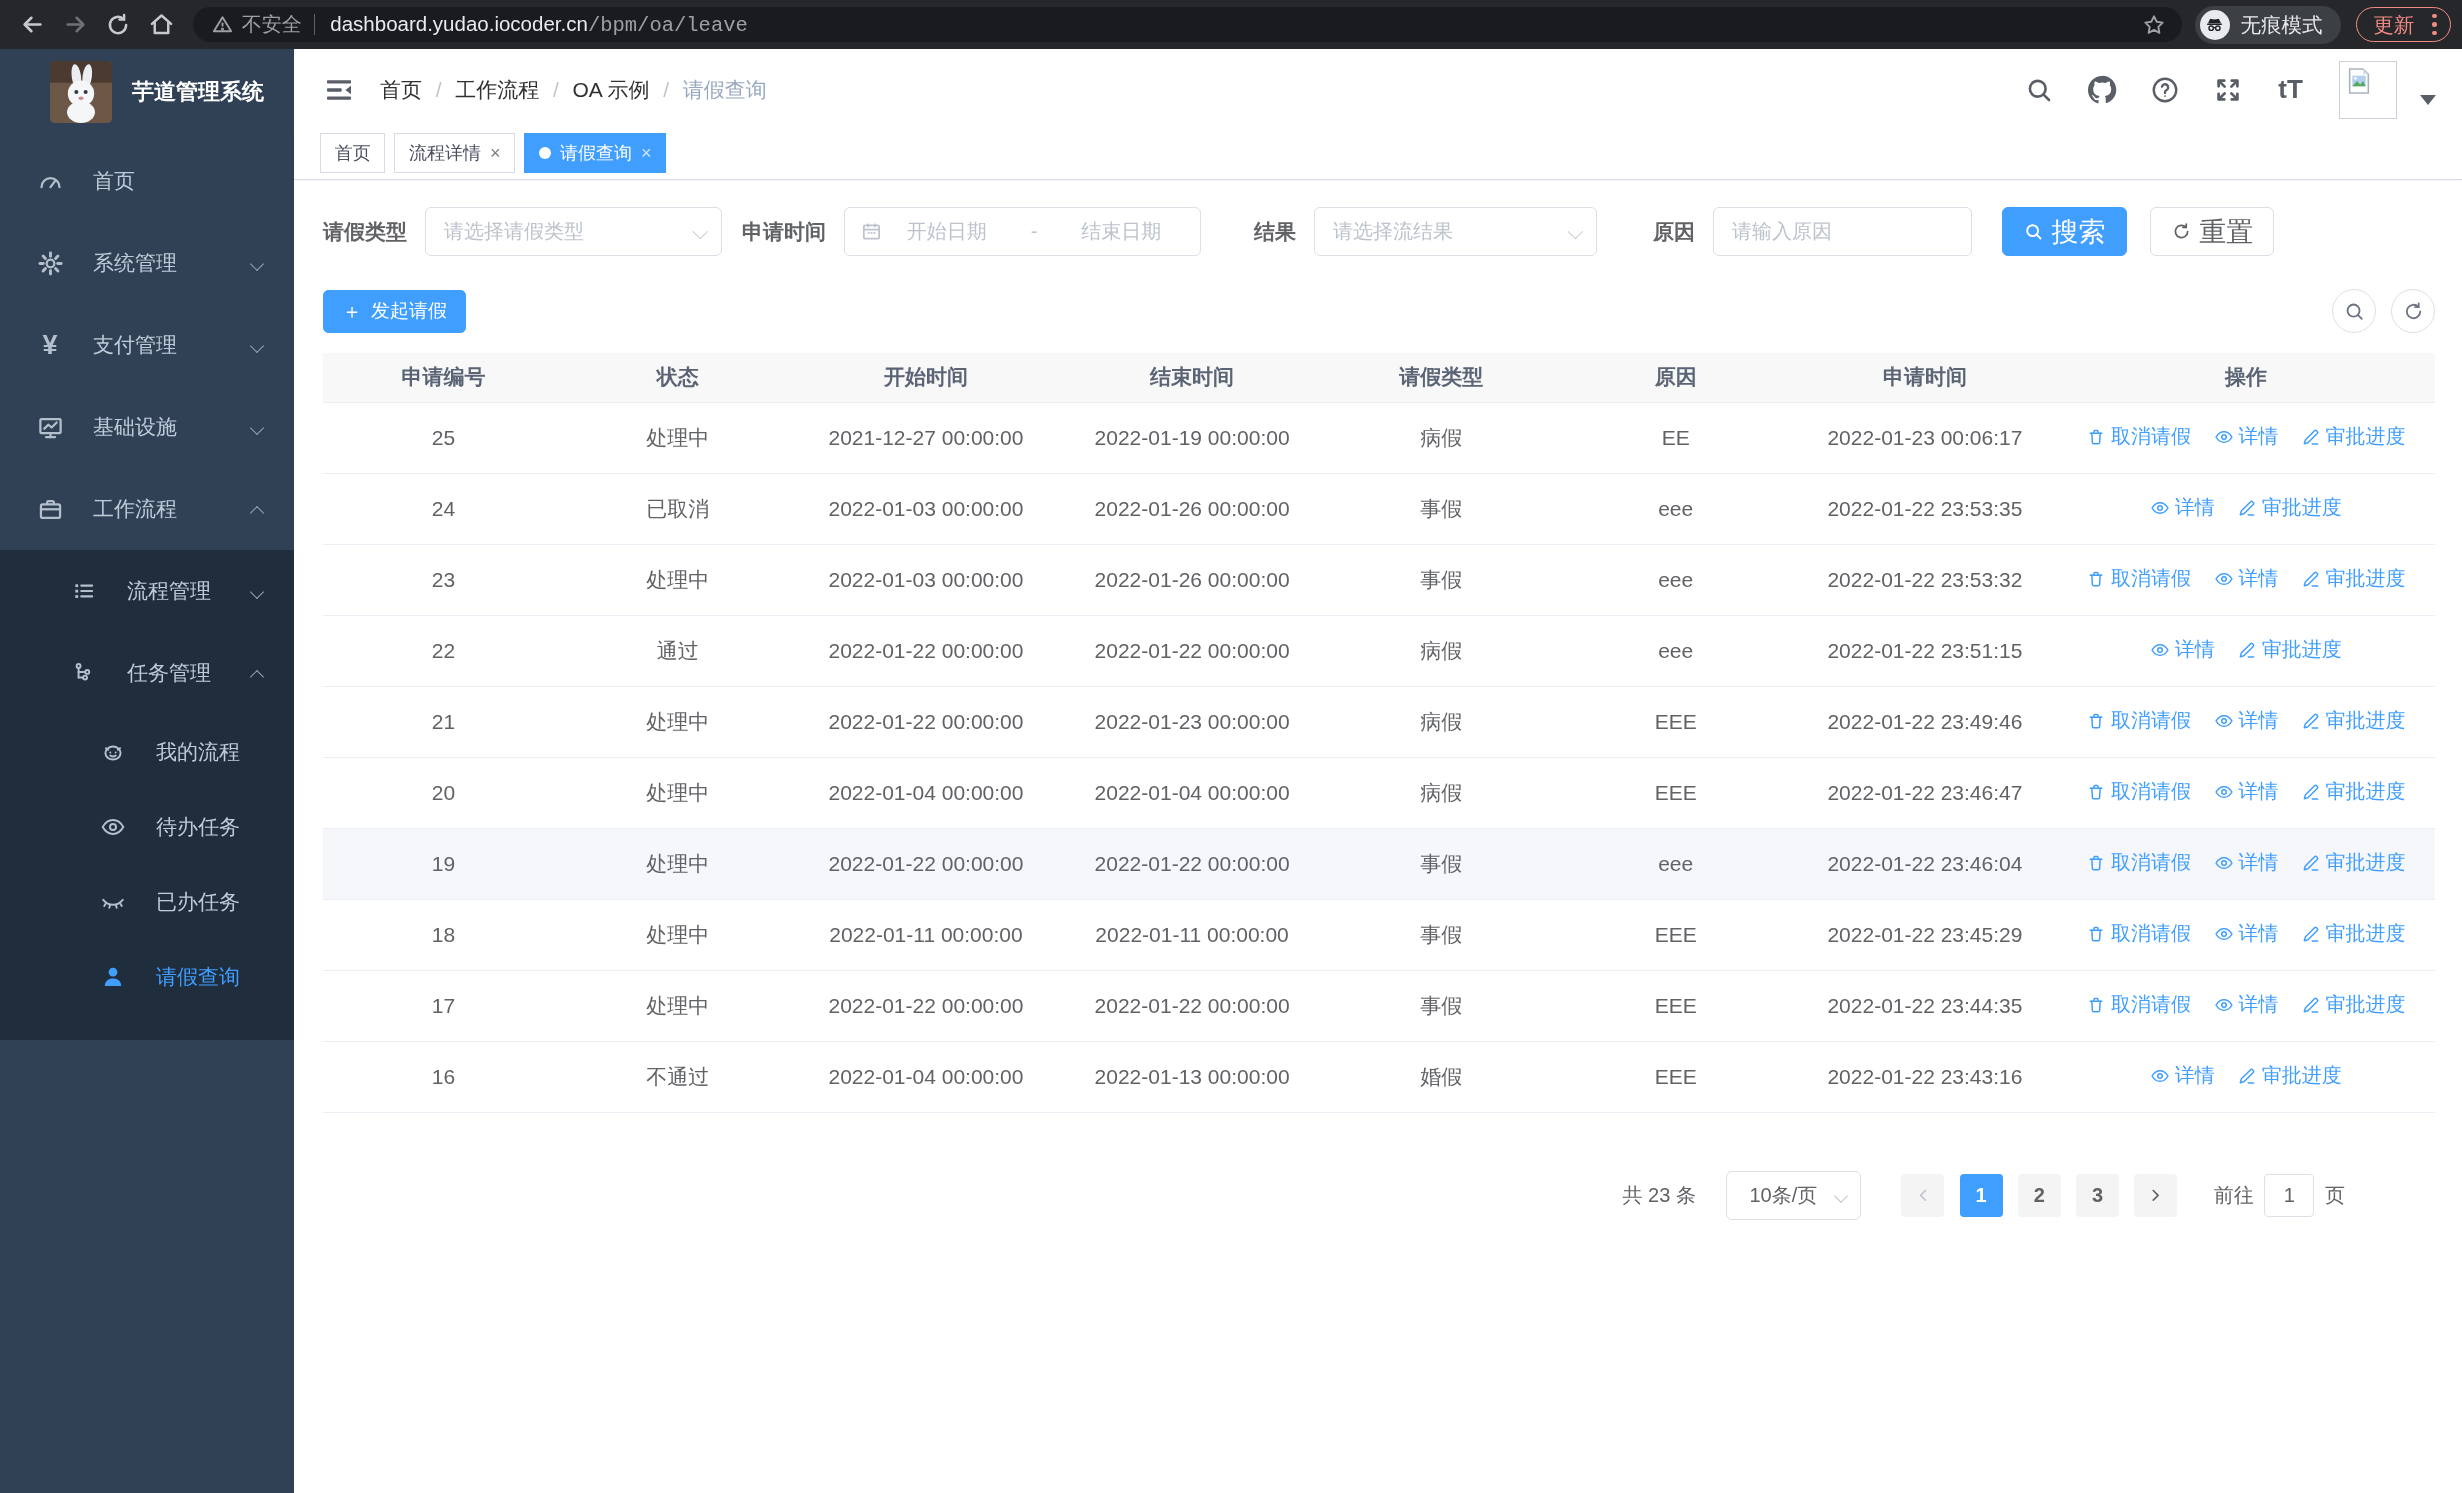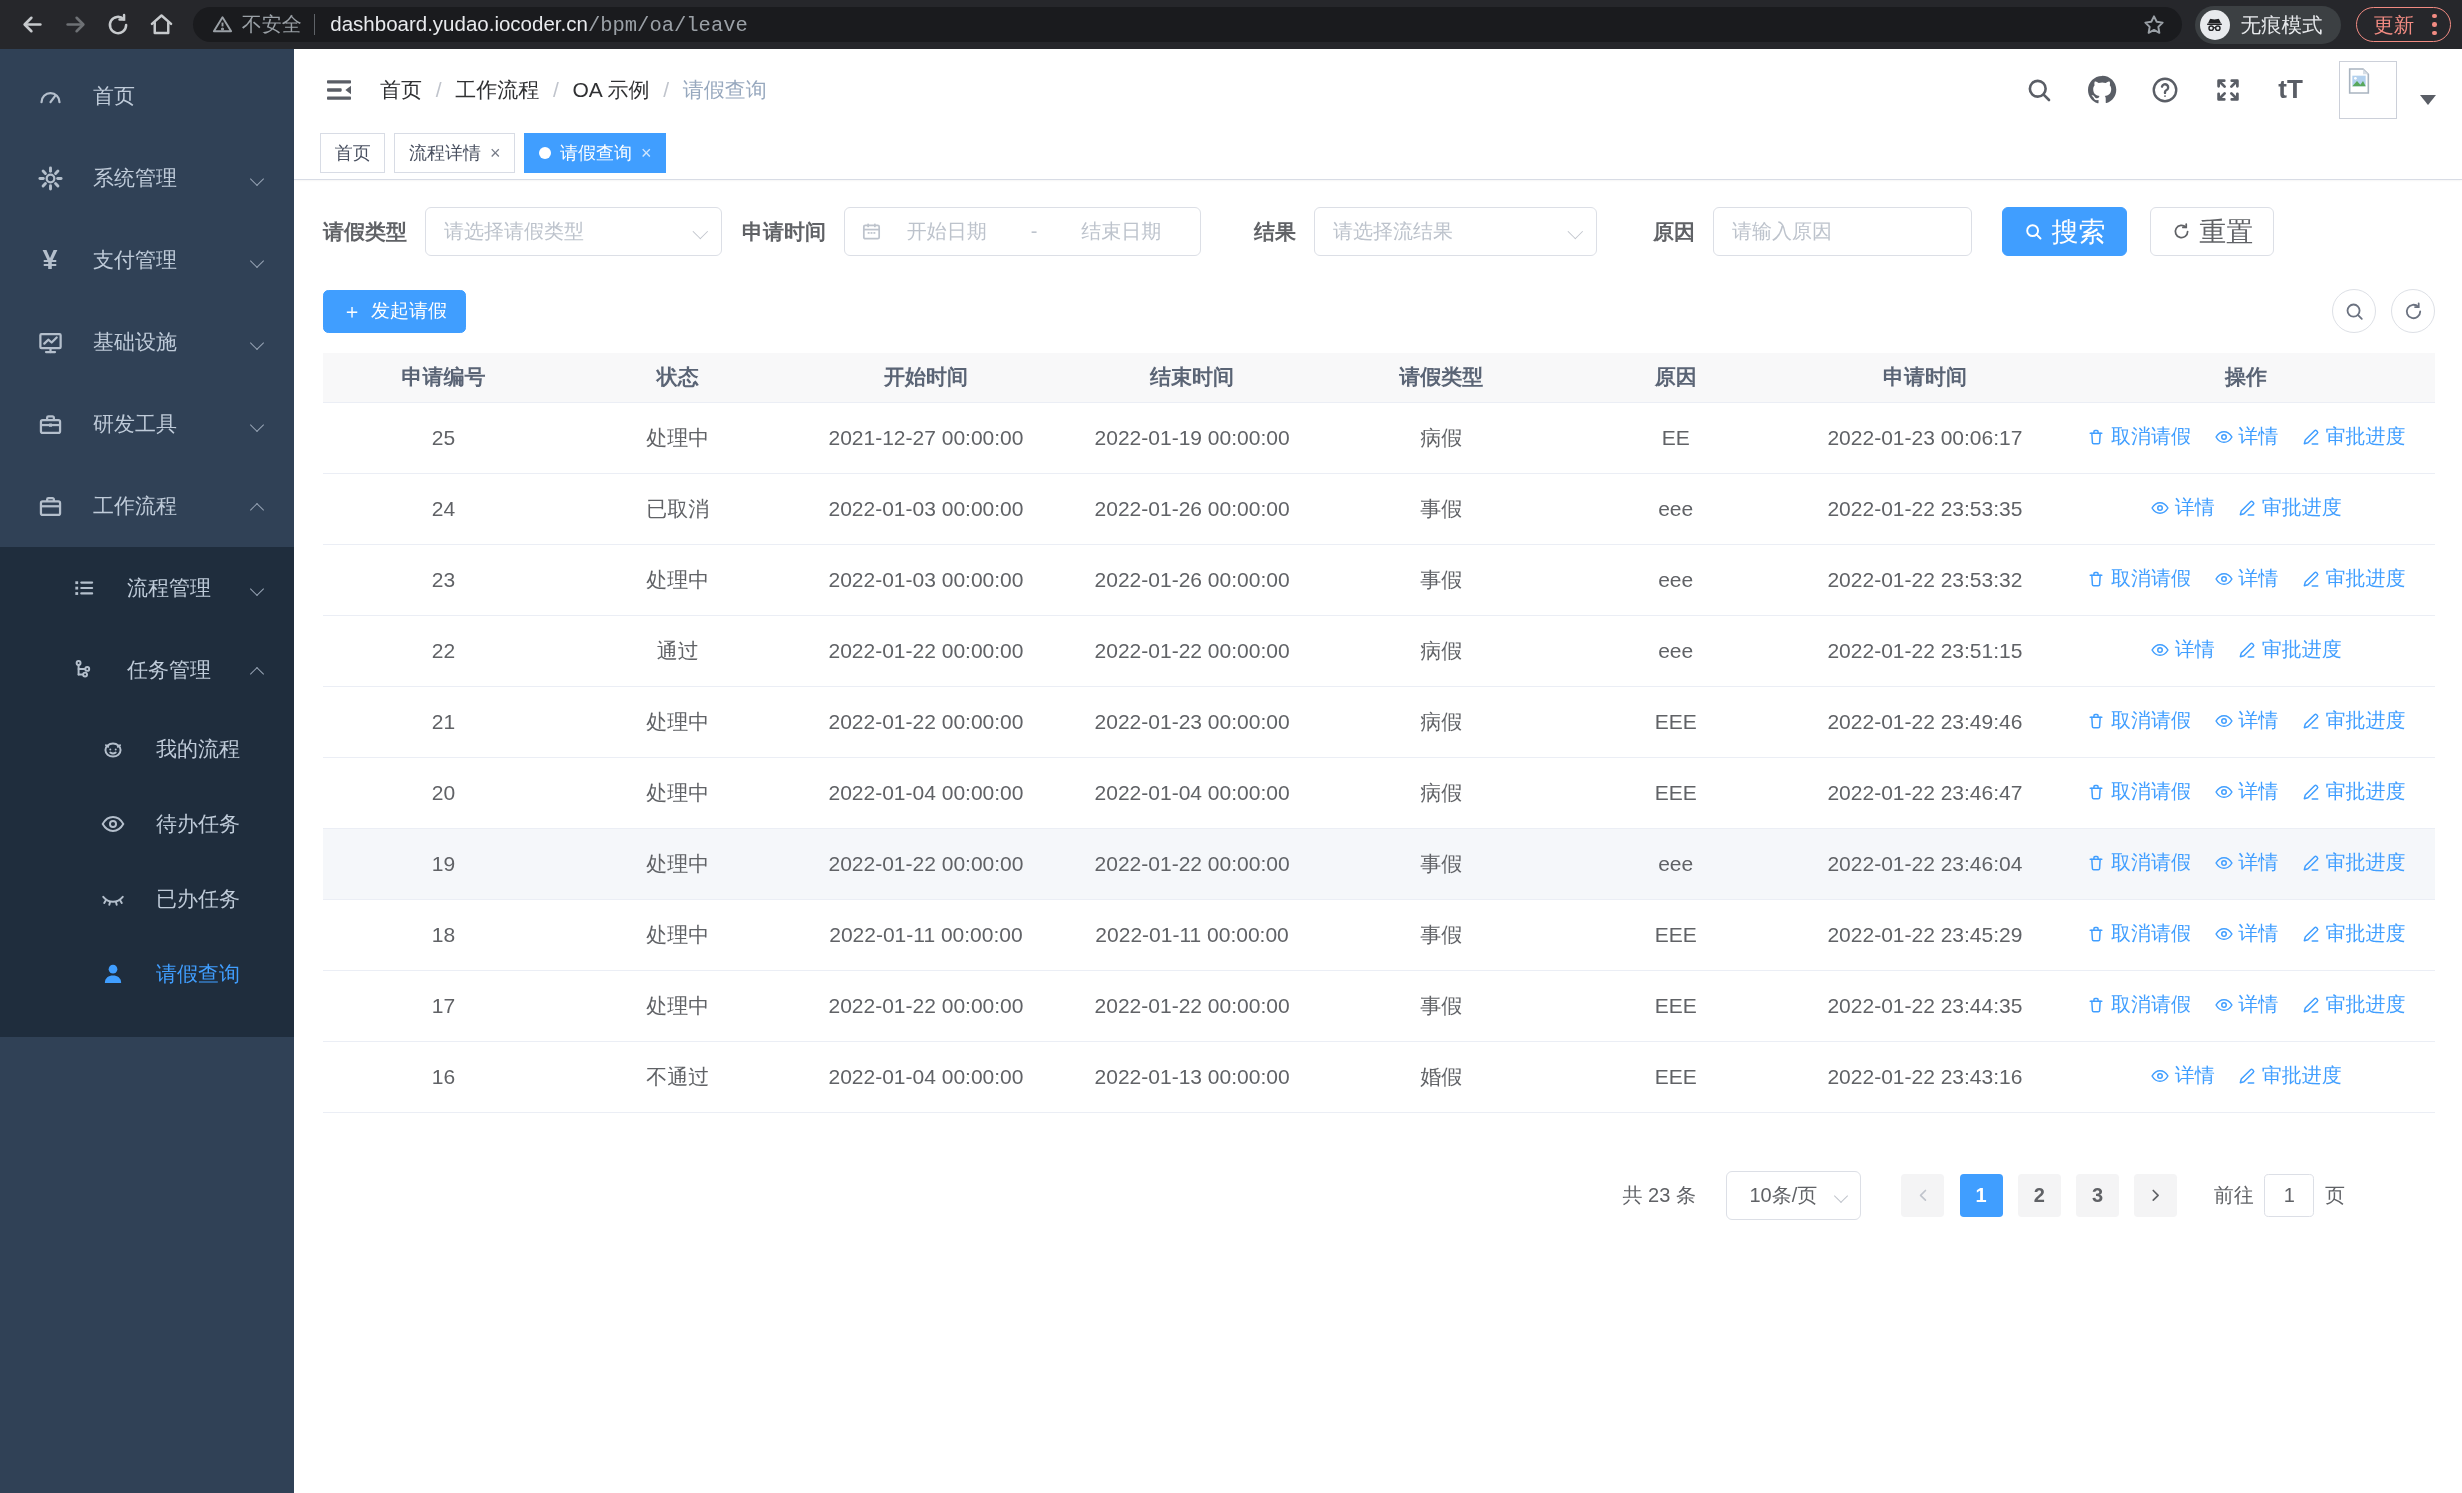--- a/index.html
+++ b/index.html
@@ -174,20 +174,36 @@
           <i></i>
           <i></i>
           <i></i>
         </span>
     </div>
   </div>
 
   <div class="app">
 
     <aside class="sidebar">
+      <div class="logo-row">
+        <span class="logo-img">
+          <svg width="62" height="62" viewBox="0 0 40 40">
+              <rect width="40" height="40" fill="#6d5747"></rect>
+              <rect width="40" height="14" fill="#4a3a30"></rect>
+              <ellipse cx="17" cy="10" rx="3" ry="8" fill="#eceff2" transform="rotate(-8 17 10)"></ellipse>
+              <ellipse cx="24" cy="10" rx="3" ry="8" fill="#eceff2" transform="rotate(8 24 10)"></ellipse>
+              <circle cx="20" cy="21" r="8.5" fill="#f4f6f8"></circle>
+              <ellipse cx="20" cy="33" rx="9" ry="7" fill="#f4f6f8"></ellipse>
+              <circle cx="17" cy="20" r="1.3" fill="#33393f"></circle>
+              <circle cx="23" cy="20" r="1.3" fill="#33393f"></circle>
+              <ellipse cx="20" cy="24" rx="1.6" ry="1.1" fill="#c98a8a"></ellipse>
+            </svg>
+        </span>
+        <span class="logo-title">芋道管理系统</span>
+      </div>
 
       <nav class="menu">
         <div class="menu-item lvl1">
           <span class="mi-icon">
               <svg width="27" height="27" viewBox="0 0 24 24" fill="none" stroke="currentColor" stroke-width="2" stroke-linecap="round">
                 <path d="M4 17a8 8 0 1 1 16 0"></path>
                 <line x1="12" y1="17" x2="16.3" y2="11.2"></line>
               </svg>
             </span>
           <span class="mi-label">首页</span>
@@ -221,32 +237,20 @@
         <div class="menu-item lvl1">
           <span class="mi-icon">
               <svg width="27" height="27" viewBox="0 0 24 24" fill="none" stroke="currentColor" stroke-width="2" stroke-linecap="round" stroke-linejoin="round">
                 <rect x="3" y="4.5" width="18" height="12.5" rx="1"></rect>
                 <polyline points="6.5,13 10,9.5 13,12 17.5,7.5"></polyline>
                 <line x1="12" y1="17" x2="12" y2="20.5"></line>
                 <line x1="8" y1="20.5" x2="16" y2="20.5"></line>
               </svg>
             </span>
           <span class="mi-label">基础设施</span>
-          <span class="chev"></span>
-        </div>
-        <div class="menu-item lvl1">
-          <span class="mi-icon">
-              <svg width="27" height="27" viewBox="0 0 24 24" fill="none" stroke="currentColor" stroke-width="2" stroke-linejoin="round">
-                <rect x="3.5" y="8" width="17" height="11.5" rx="1.5"></rect>
-                <path d="M9 8V6a1.2 1.2 0 0 1 1.2-1.2h3.6A1.2 1.2 0 0 1 15 6v2"></path>
-                <line x1="3.5" y1="12.5" x2="20.5" y2="12.5"></line>
-                <rect x="10.6" y="11" width="2.8" height="3" rx="0.5" fill="currentColor" stroke="none"></rect>
-              </svg>
-            </span>
-          <span class="mi-label">研发工具</span>
           <span class="chev"></span>
         </div>
         <div class="menu-item lvl1">
           <span class="mi-icon">
               <svg width="27" height="27" viewBox="0 0 24 24" fill="none" stroke="currentColor" stroke-width="2" stroke-linejoin="round">
                 <rect x="3.5" y="7.5" width="17" height="12" rx="1.5"></rect>
                 <path d="M9 7.5V5.8a1.2 1.2 0 0 1 1.2-1.2h3.6A1.2 1.2 0 0 1 15 5.8v1.7"></path>
                 <line x1="3.5" y1="11.8" x2="20.5" y2="11.8"></line>
               </svg>
             </span>

